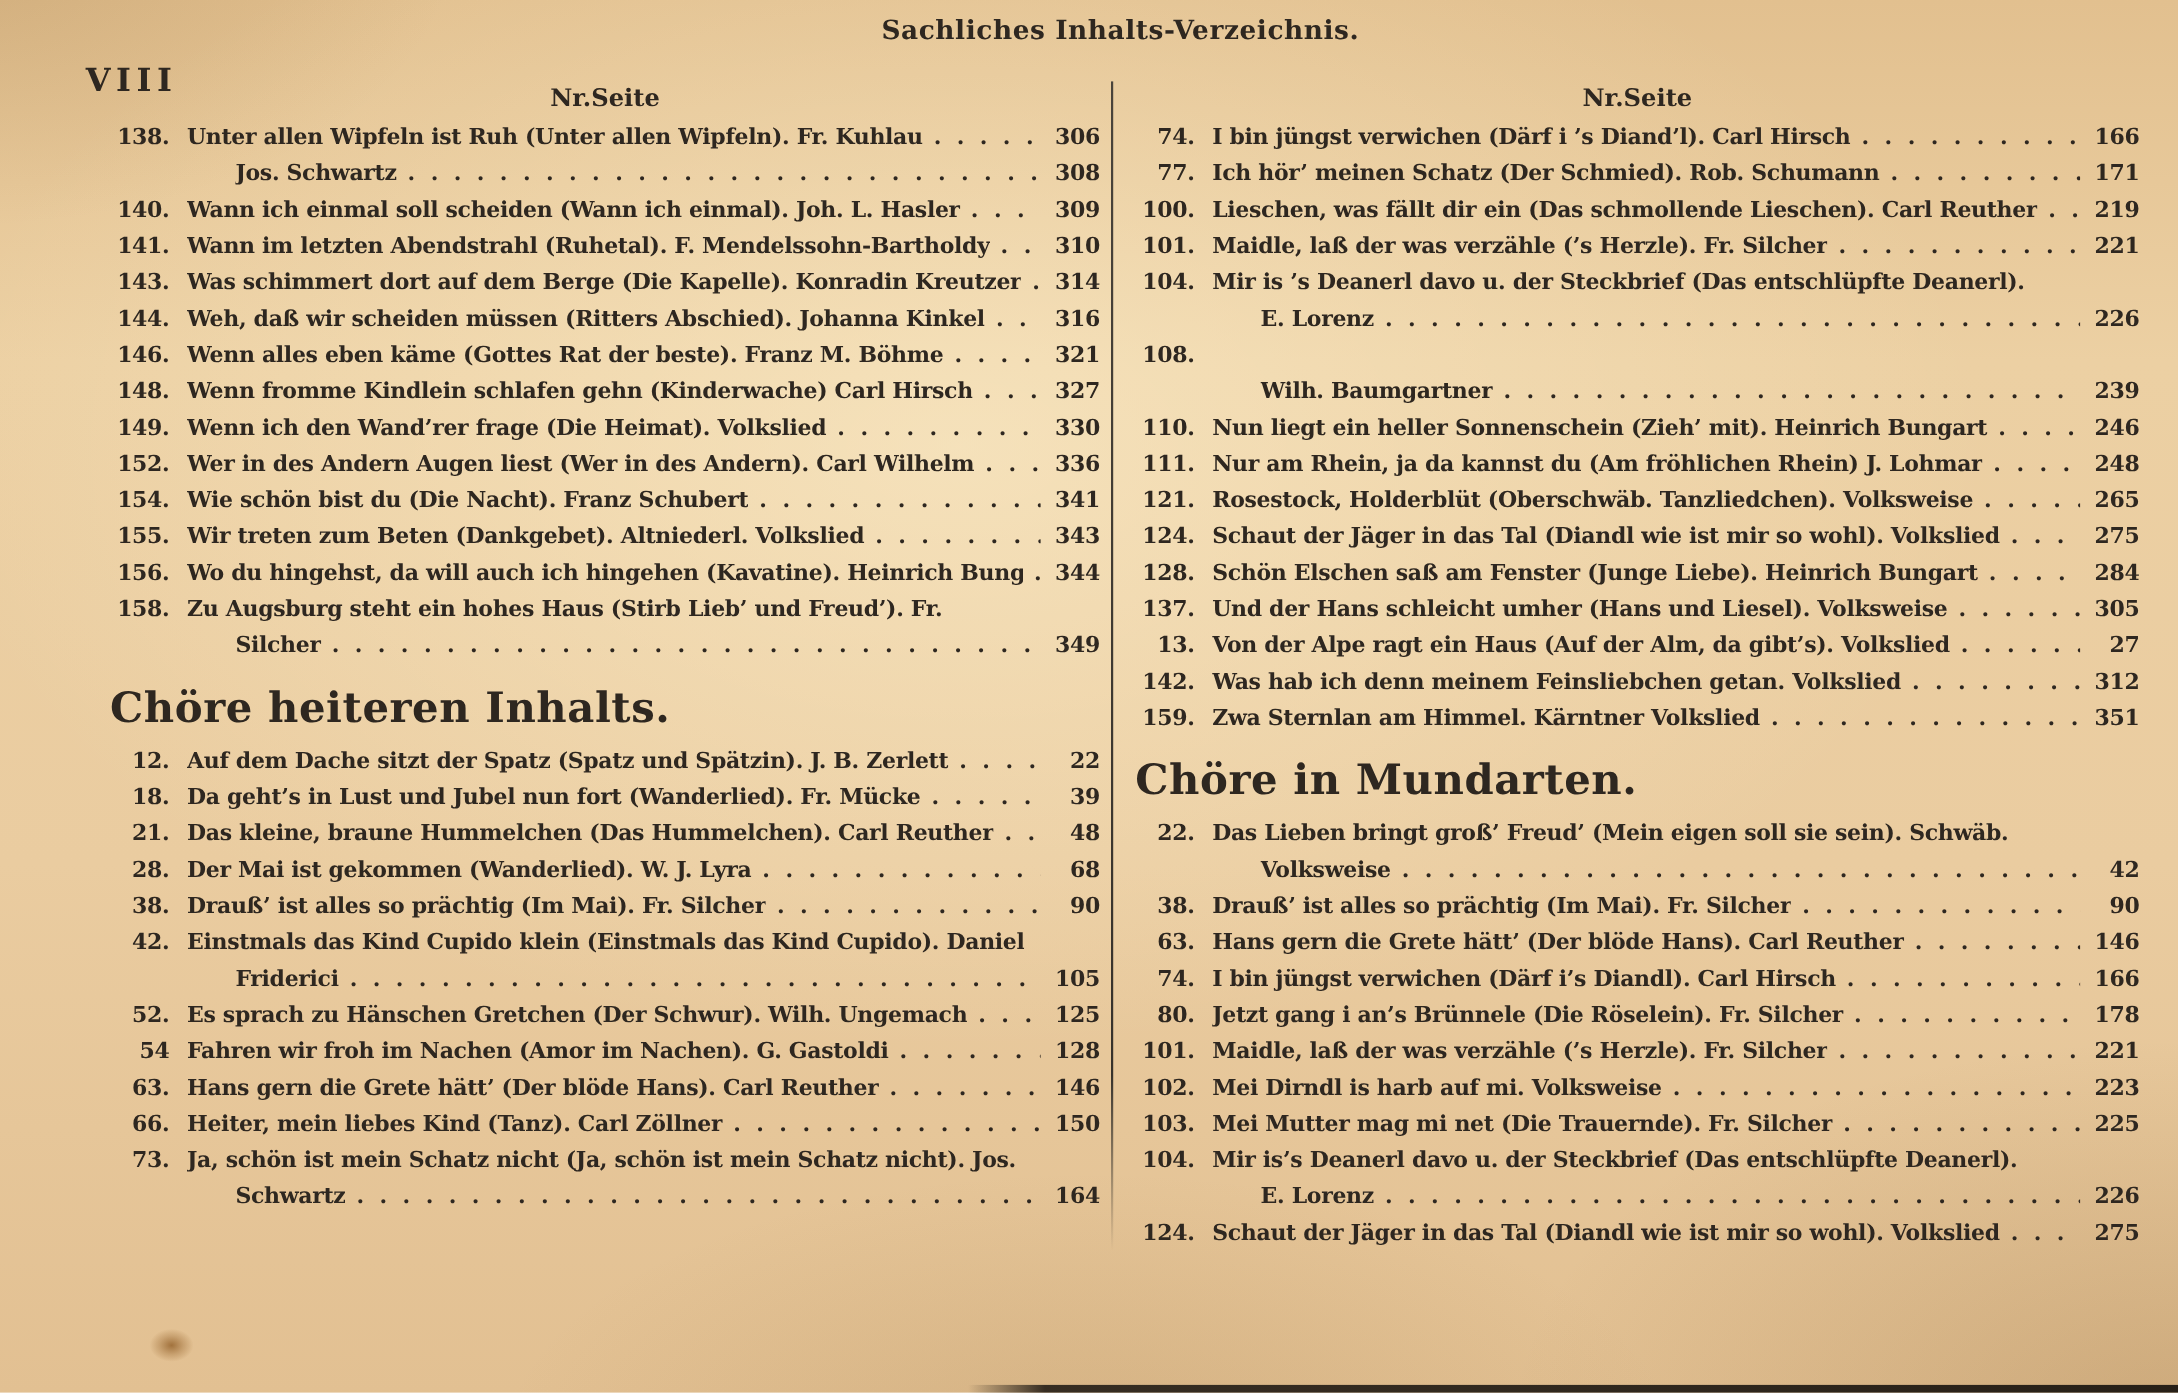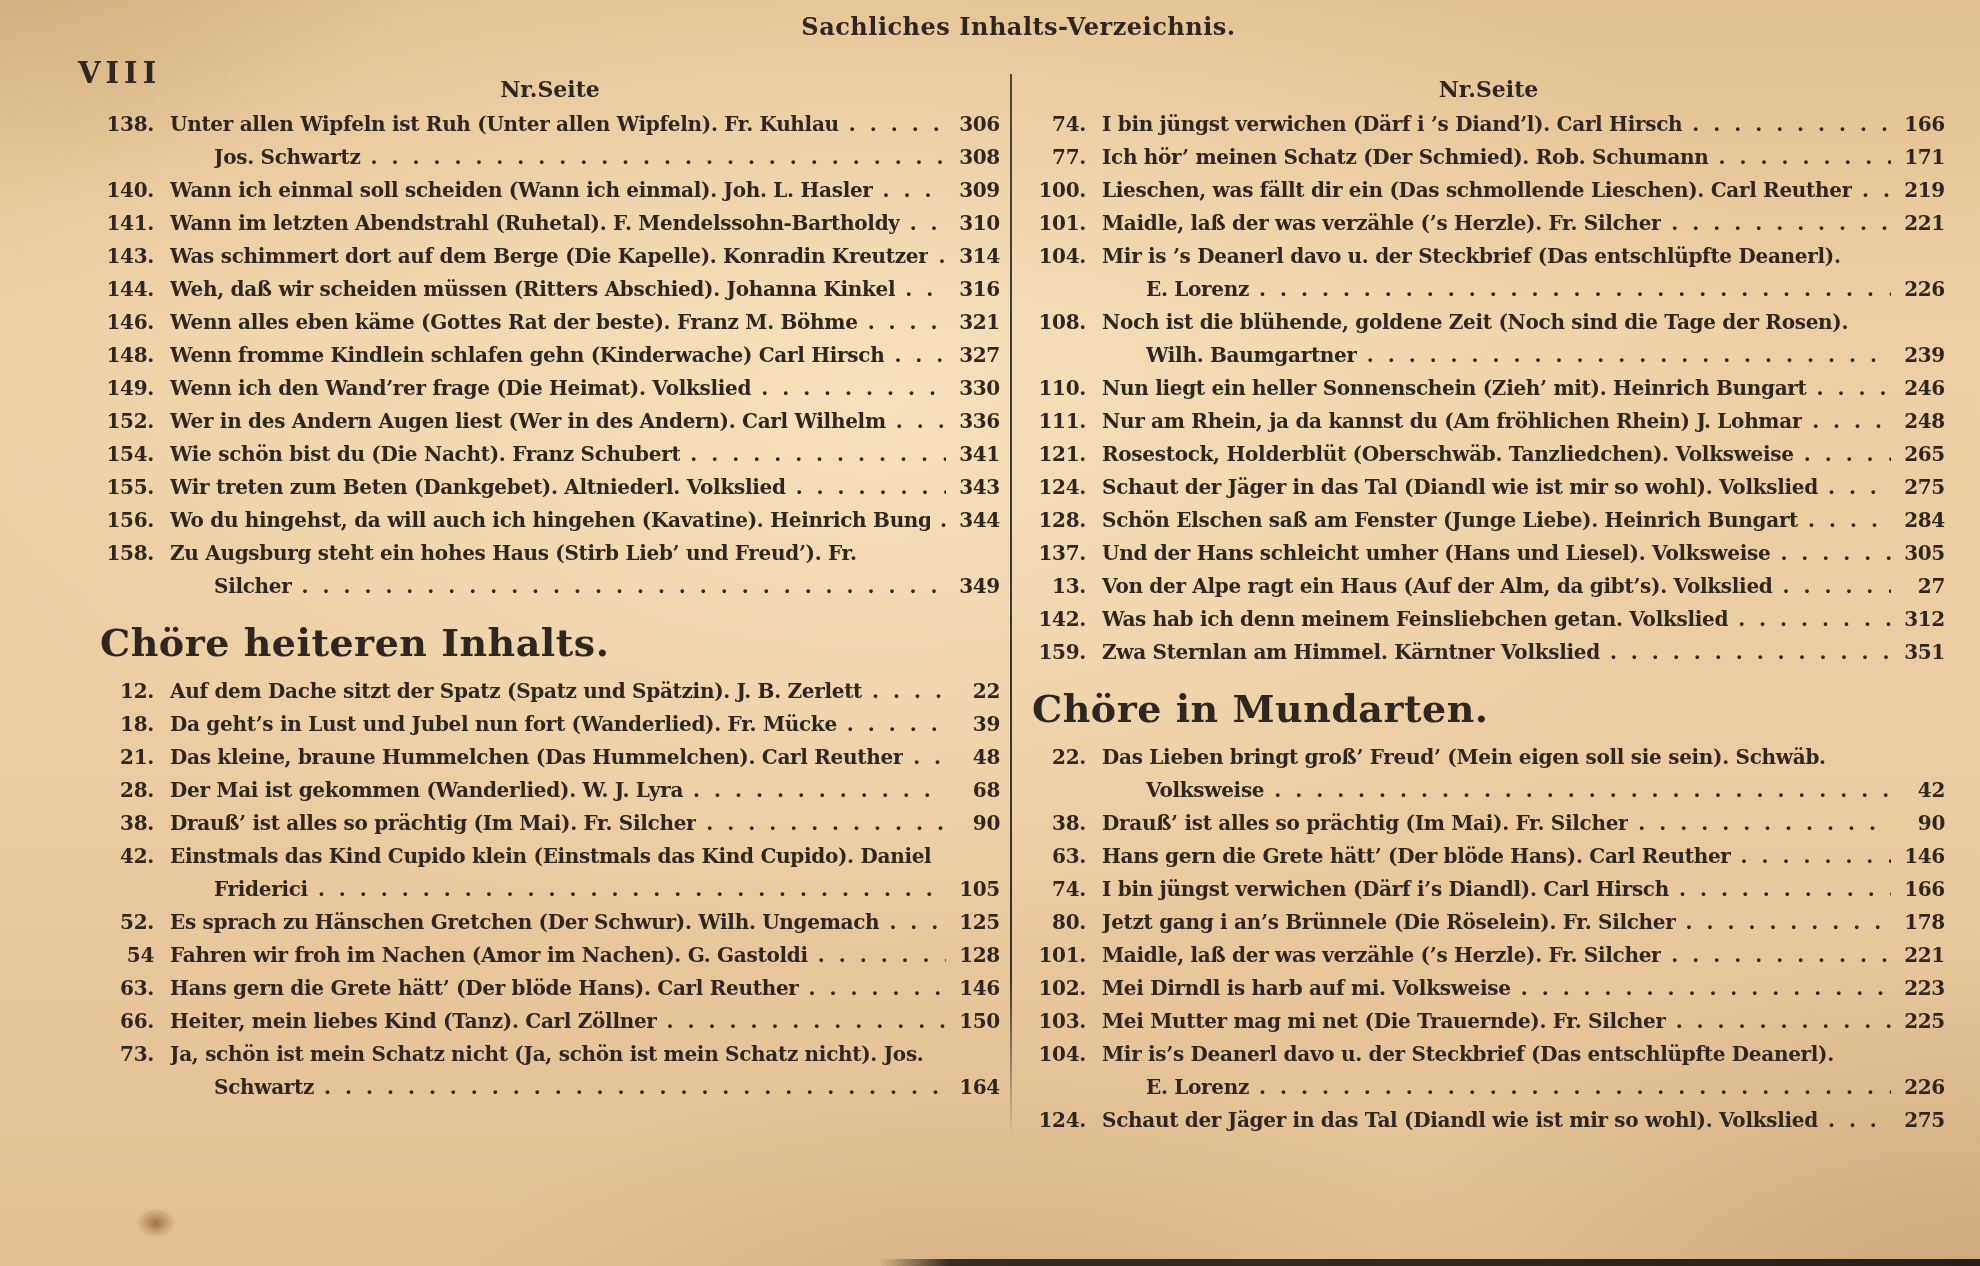--- a/index.html
+++ b/index.html
@@ -275,21 +275,20 @@
           <span class="txt">Mir is ’s Deanerl davo u. der Steckbrief (Das entschlüpfte Deanerl).</span>
         </div>
         <div class="row">
           <span class="nr"></span>
           <span class="txt indent">E. Lorenz</span>
           <span class="lead">..........................................................................................</span>
           <span class="pg">226</span>
         </div>
         <div class="row">
           <span class="nr">108.</span>
-          <span class="txt">Noch ist die blühende, goldene Zeit (Noch sind die Tage der Rosen).</span>
         </div>
         <div class="row">
           <span class="nr"></span>
           <span class="txt indent">Wilh. Baumgartner</span>
           <span class="lead">..........................................................................................</span>
           <span class="pg">239</span>
         </div>
         <div class="row">
           <span class="nr">110.</span>
           <span class="txt">Nun liegt ein heller Sonnenschein (Zieh’ mit). Heinrich Bungart</span>

